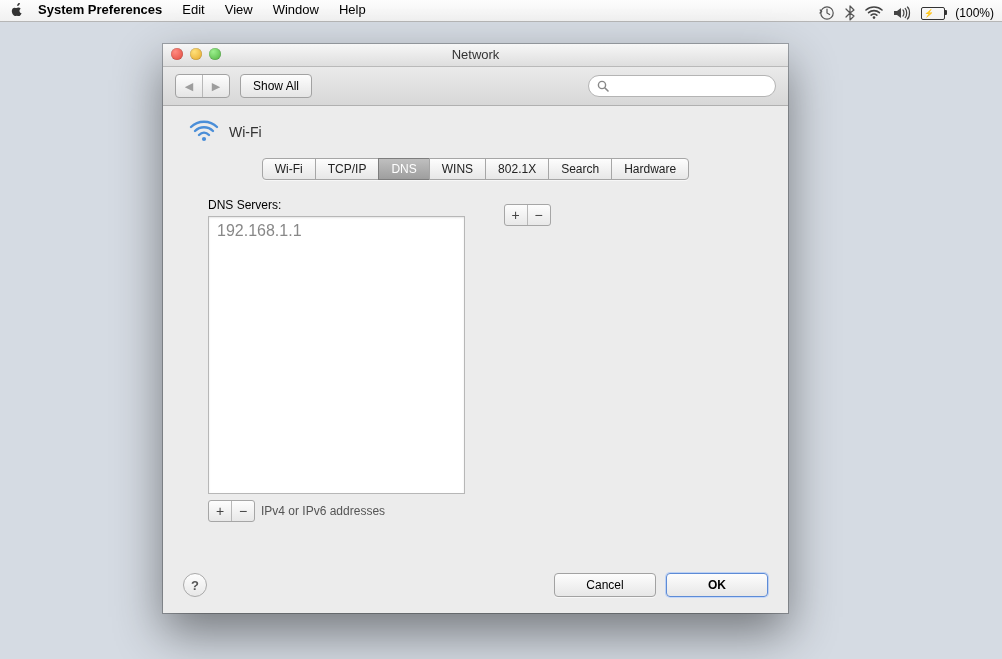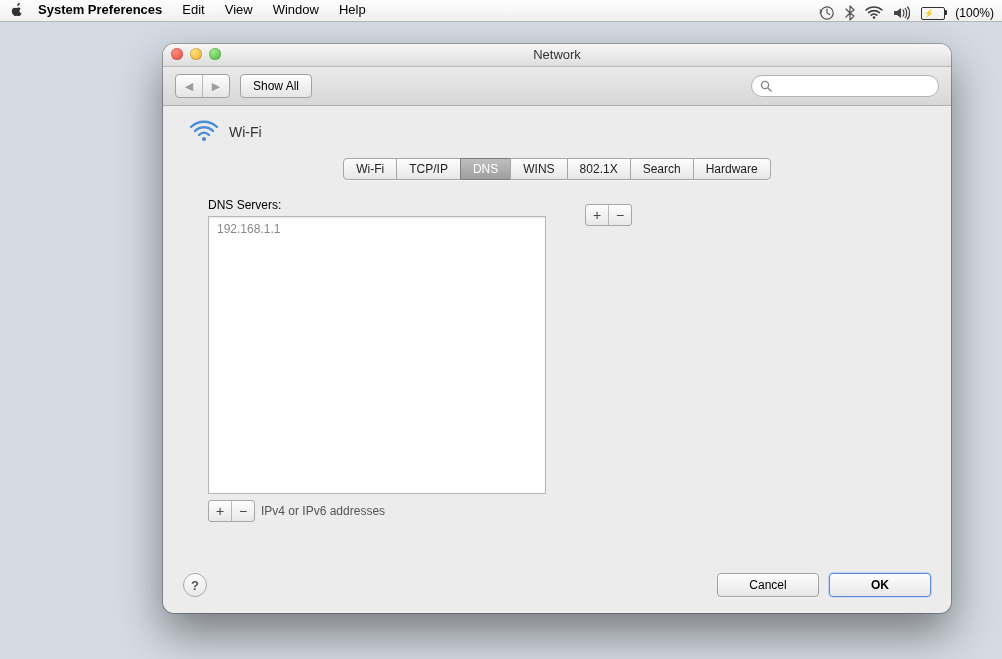--- a/index.html
+++ b/index.html
@@ -51,23 +51,23 @@
   }
   .battery .plug{
     position:absolute; left:2px; top:1px; font-size:8px; line-height:9px; color:#333;
   }
   .batt-text{ font-size:12px; }
 
   
   .window {
     position:absolute;
     left:163px; top:44px;
-    width:788px; height:569px;
+    width:625px; height:569px;
     background:#ececec;
-    border-radius:11px;
+    border-radius:0;
     box-shadow: 0 20px 45px rgba(0,0,0,.45), 0 0 0 1px rgba(0,0,0,.25);
     overflow:hidden;
   }
   .titlebar{
     height:22px;
     background:linear-gradient(#f7f7f7,#dedede);
     border-bottom:1px solid #b9b9b9;
     position:relative;
     text-align:center;
   }
@@ -162,21 +162,21 @@
   }
   .col{ flex:1; display:flex; flex-direction:column;padding-left:17px; }
   .col-label{ font-size:12px; margin-bottom:4px; }
   .listbox{
     height:268px;
     background:#fff;
     border:1px solid #b7b7b7;
     border-radius:0;
     box-shadow: inset 0 1px 2px rgba(0,0,0,.1);
     padding:4px 6px;
-    font-size:12px; color:#888;
+    font-size:16px; color:#888;
     overflow:auto;
   }
   .listbox .entry{ padding:1px 2px; }
   .pmrow{
     margin-top:6px; display:flex; align-items:center; gap:6px;
   }
   .pm{
     display:flex;
     border:1px solid #a6a6a6; border-radius:3px;
     overflow:hidden; height:20px;

